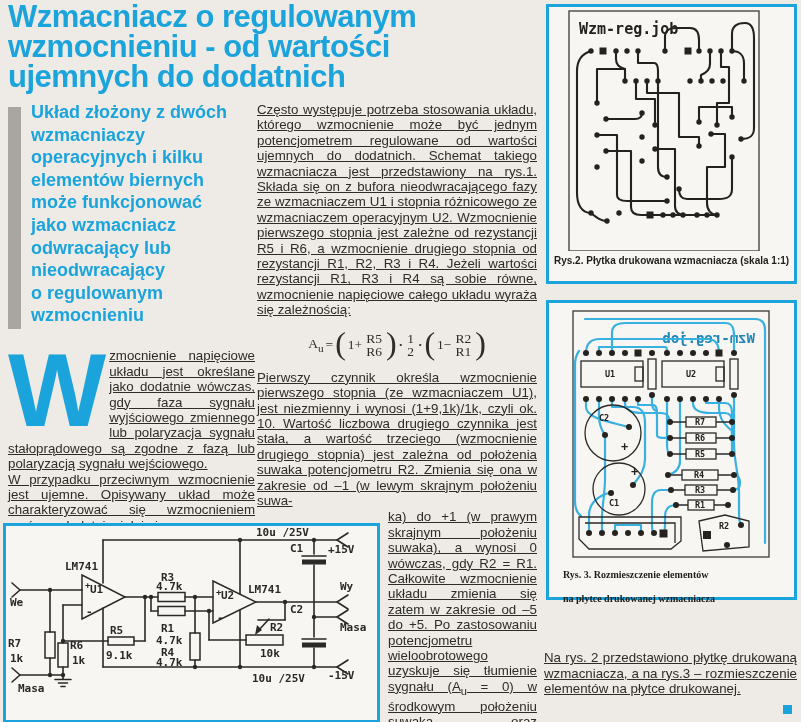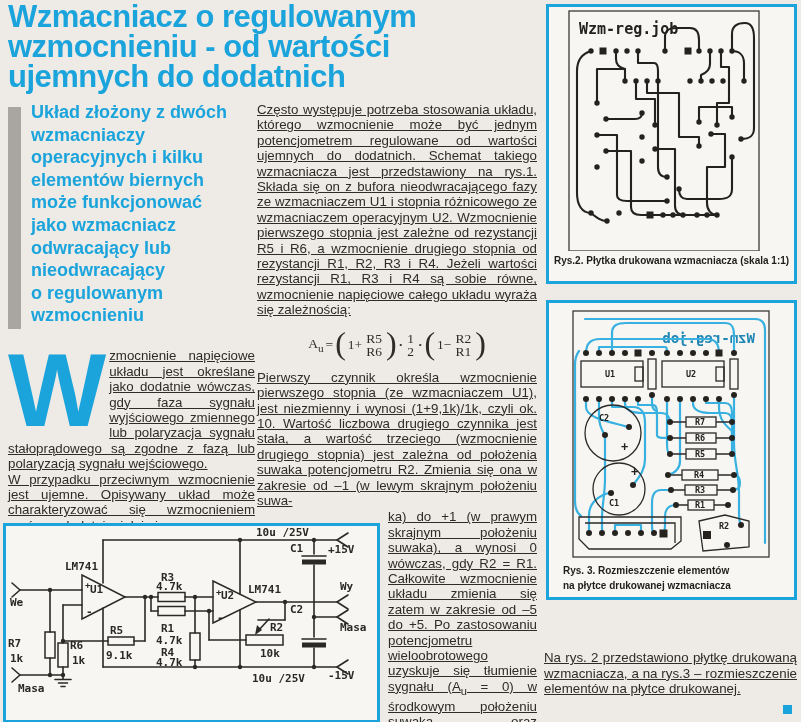--- a/index.html
+++ b/index.html
@@ -33,21 +33,21 @@
   .frac span{display:block;}
   .fdot{font-weight:bold;}
   
   .figbox{border:3px solid var(--accent);background:var(--boxbg);box-sizing:border-box;}
   .fig1{left:3px;top:511px;width:377px;height:200px;margin-top:12px;}
   .fig2{left:546px;top:4px;width:251px;height:280px;}
   .fig3{left:546px;top:300px;width:251px;height:300px;}
   .figcap{font-size:10px;font-weight:bold;color:#1e1d1b;white-space:pre;}
   .cap1{text-align:center;margin-top:1px;}
   .cap2{margin:4px 0 0 5px;white-space:normal;}
-  .cap3{margin:2px 0 0 14px;line-height:15px;white-space:pre-line;}
+  .cap3{margin:2px 0 0 14px;line-height:24px;white-space:pre-line;font-family:Liberation Serif, serif;}
   
   svg{display:block;}
   .w{stroke:var(--ink);stroke-width:1.6;fill:none;stroke-linecap:round;stroke-linejoin:round;}
   .comp{stroke:var(--ink);stroke-width:1.5;fill:none;}
   .d{fill:var(--ink);}
   .t{font-family:"DejaVu Sans Mono",monospace;font-size:11px;font-weight:bold;fill:var(--ink);}
   .ts{font-family:"DejaVu Sans Mono",monospace;font-size:9px;font-weight:bold;fill:var(--ink);}
   .outline{stroke:#3a3937;stroke-width:1.3;fill:none;}
   .pcbtitle{font-family:"DejaVu Sans Mono",monospace;font-size:15px;font-weight:bold;fill:#232220;}
   .tr2{stroke:#232220;stroke-width:2.1;fill:none;stroke-linecap:round;stroke-linejoin:round;}

